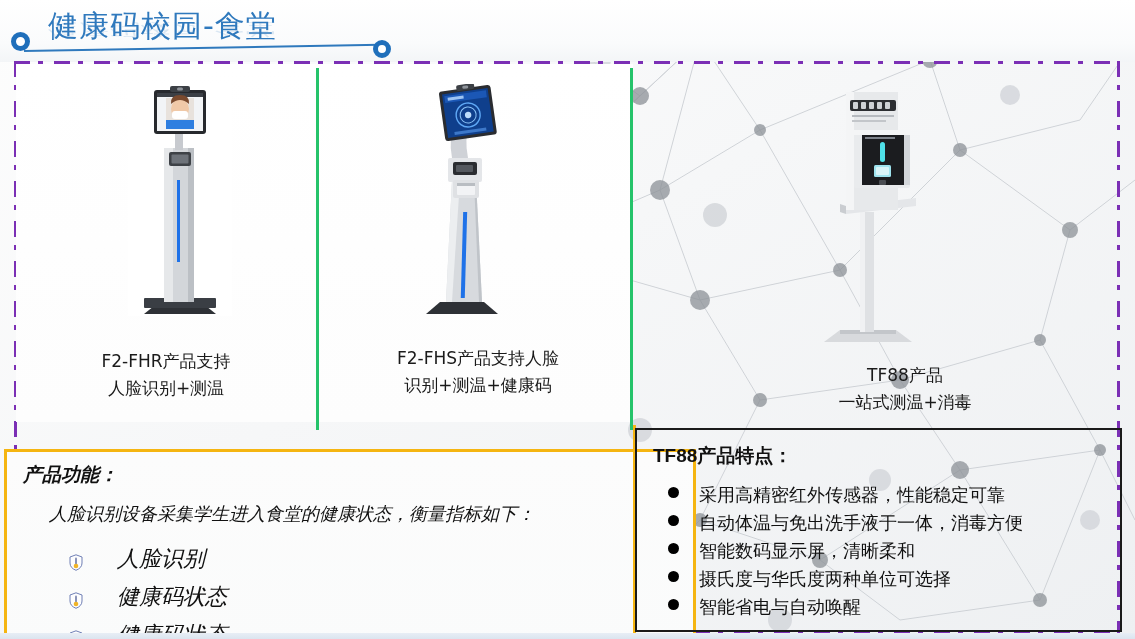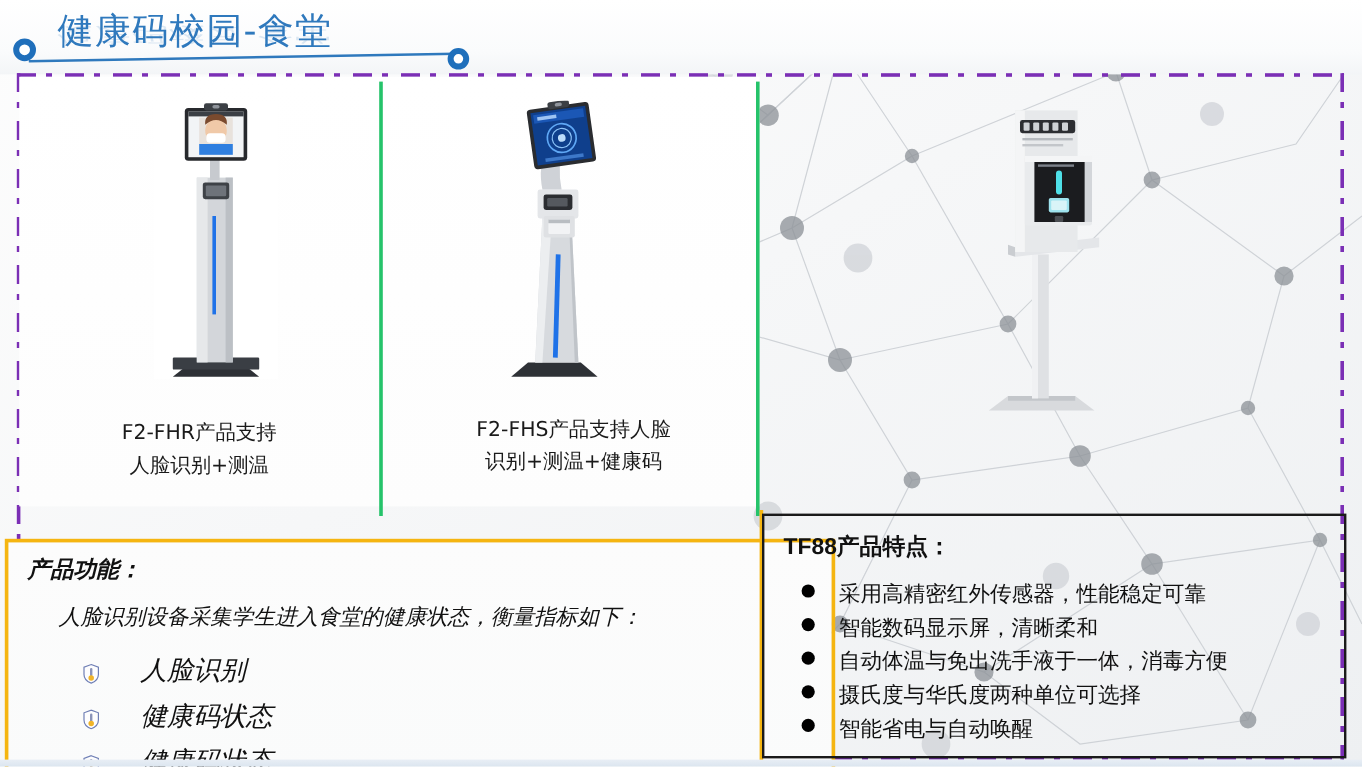--- a/index.html
+++ b/index.html
@@ -413,20 +413,24 @@
   </svg>
 
   <div class="product-cell" id="cell-1">
     <div class="product-caption">F2-FHR产品支持
 人脸识别+测温</div>
   </div>
   <div class="product-cell" id="cell-2">
     <div class="product-caption">F2-FHS产品支持人脸
 识别+测温+健康码</div>
   </div>
+  <div class="product-cell" id="cell-3">
+    <div class="product-caption">TF88产品
+一站式测温+消毒</div>
+  </div>
 
   <div id="func-box">
     <div id="func-title">产品功能：</div>
     <div id="func-lead">人脸识别设备采集学生进入食堂的健康状态，衡量指标如下：</div>
     <ul id="func-list">
       <li>
         <span class="shield-bullet">
           <svg width="14" height="17" viewBox="0 0 14 17">
             <path d="M7 0.8 L13 3 V9 Q13 14 7 16.3 Q1 14 1 9 V3 Z" fill="#fdfdfe" stroke="#6f7fb5" stroke-width="1"></path>
             <rect x="6" y="3.6" width="2" height="7" rx="1" fill="#8a93b8"></rect>
@@ -461,25 +465,25 @@
 
   <div id="feature-box">
     <div id="feature-title">TF88产品特点：</div>
     <ul id="feature-list">
       <li>
         <span class="dot-bullet"></span>
         <span>采用高精密红外传感器，性能稳定可靠</span>
       </li>
       <li>
         <span class="dot-bullet"></span>
+        <span>自动体温与免出洗手液于一体，消毒方便</span>
+      </li>
+      <li>
+        <span class="dot-bullet"></span>
         <span>智能数码显示屏，清晰柔和</span>
-      </li>
-      <li>
-        <span class="dot-bullet"></span>
-        <span>自动体温与免出洗手液于一体，消毒方便</span>
       </li>
       <li>
         <span class="dot-bullet"></span>
         <span>摄氏度与华氏度两种单位可选择</span>
       </li>
       <li>
         <span class="dot-bullet"></span>
         <span>智能省电与自动唤醒</span>
       </li>
     </ul>

